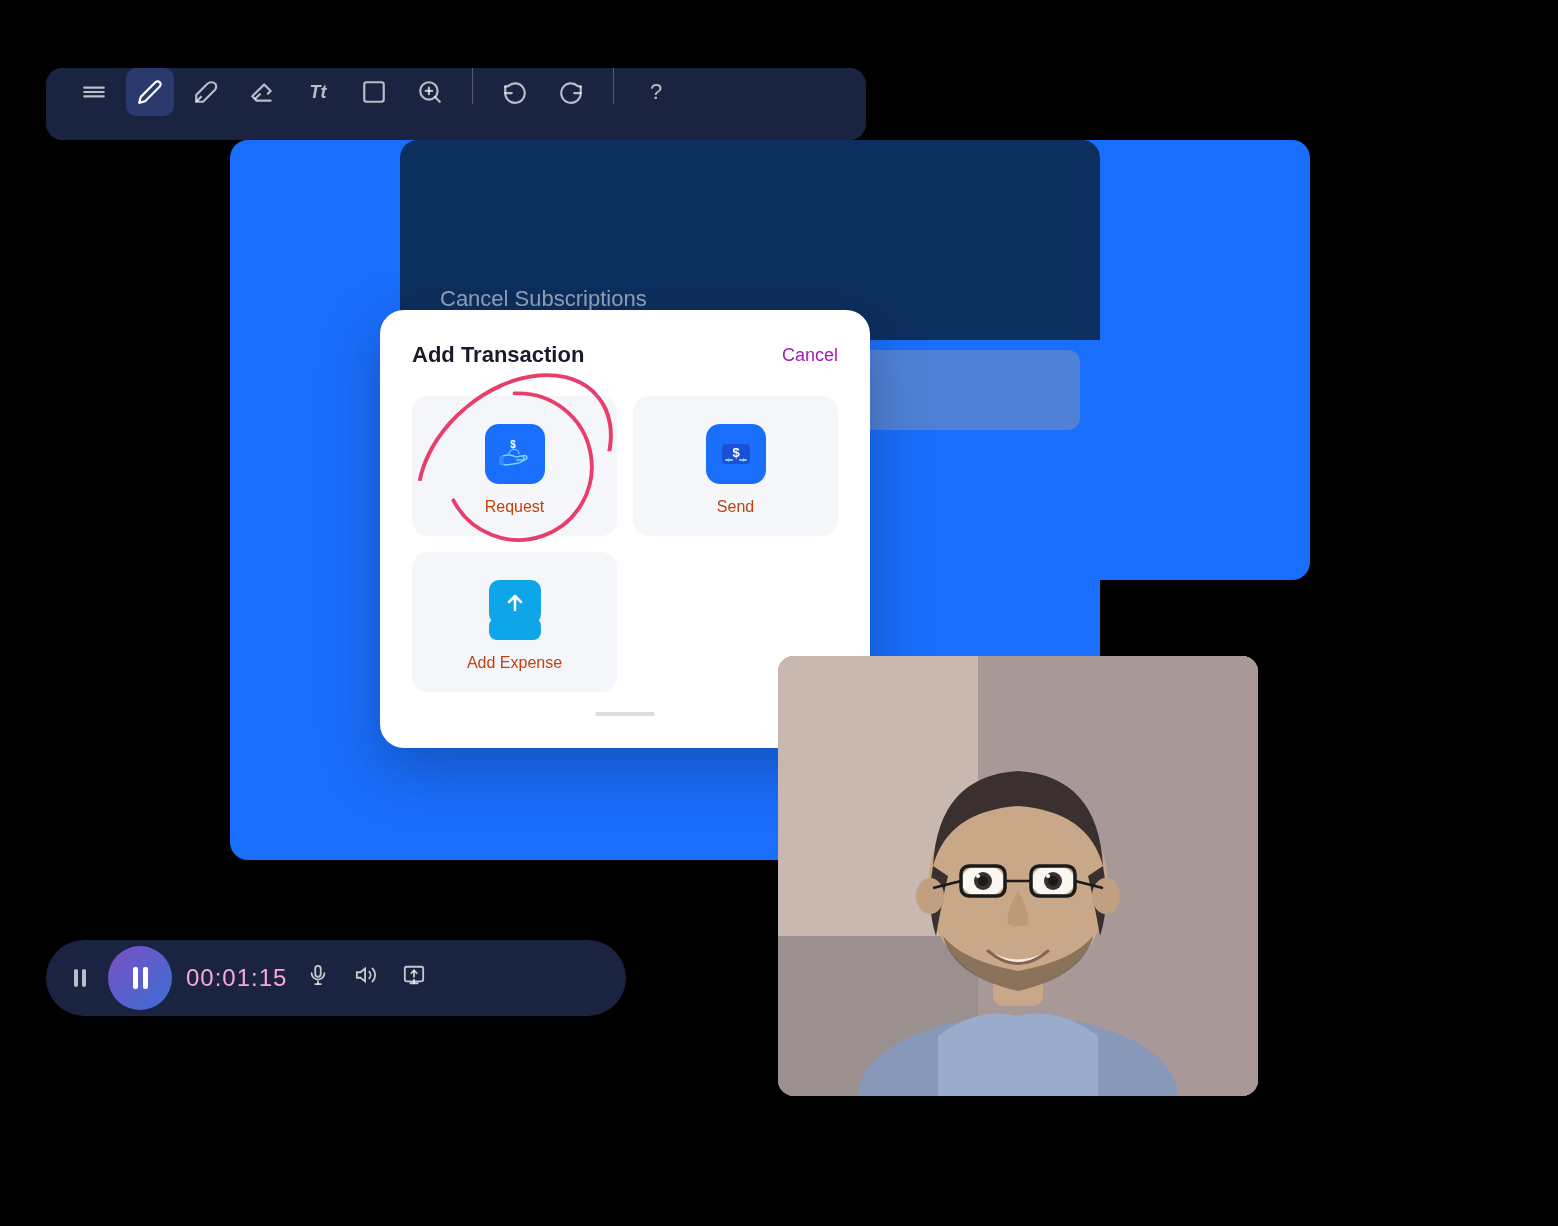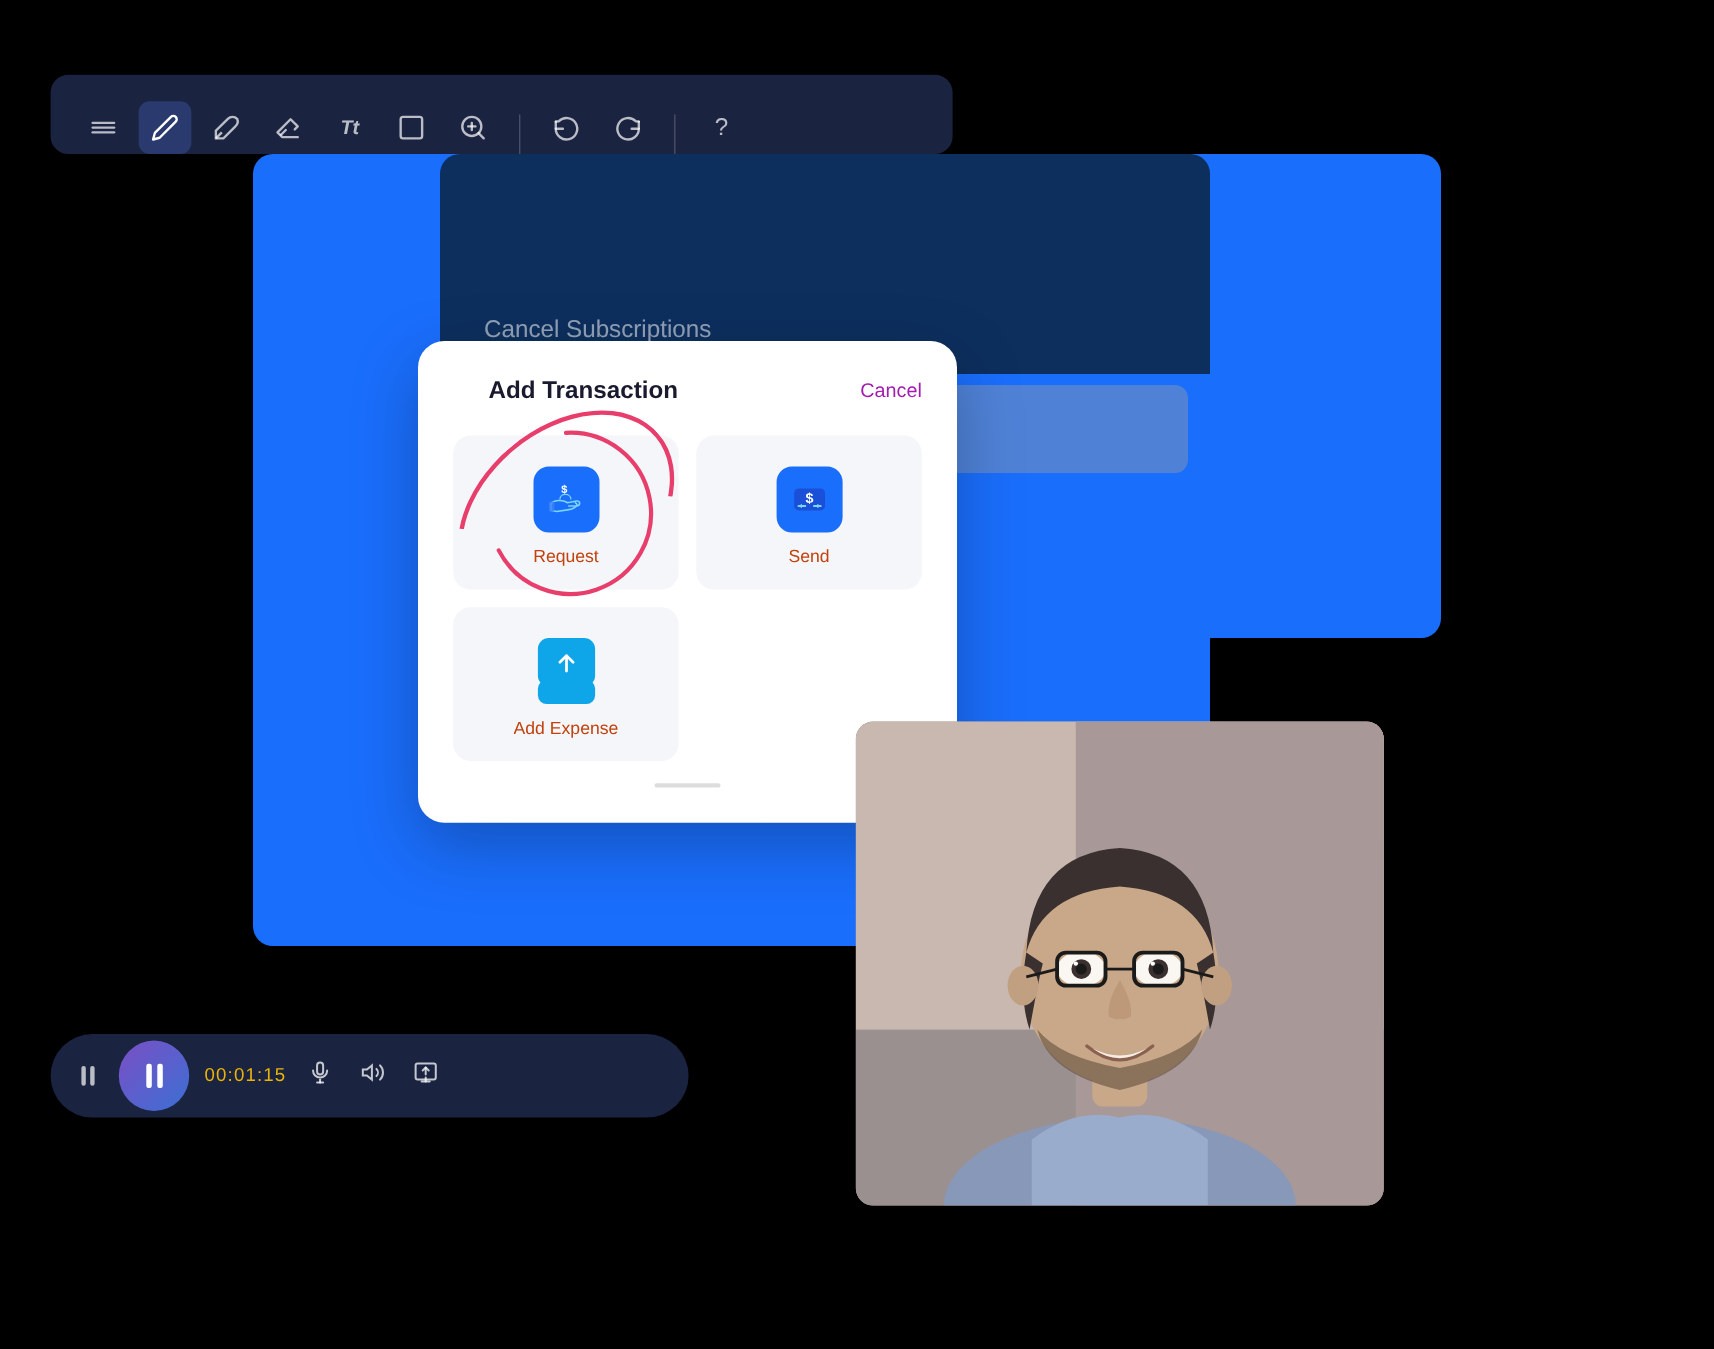--- a/index.html
+++ b/index.html
@@ -59,21 +59,20 @@
       display: flex;
       justify-content: space-between;
       align-items: center;
       margin-bottom: 28px;
     }
 
     .modal-title {
       font-size: 22px;
       font-weight: 700;
       color: #1a1a2e;
-      margin-left: 32px;
     }
 
     .modal-cancel {
       font-size: 18px;
       color: #a21caf;
       font-weight: 500;
       cursor: pointer;
     }
 
     .modal-grid {
@@ -143,21 +142,21 @@
     
     .toolbar {
       position: absolute;
       top: 68px;
       left: 46px;
       width: 820px;
       height: 72px;
       background: #1a2340;
       border-radius: 16px;
       display: flex;
-      align-items: flex-end;
+      align-items: flex-start;
       padding: 0 24px;
       gap: 8px;
       z-index: 30;
     }
 
     .toolbar-divider {
       width: 1px;
       height: 36px;
       background: rgba(255,255,255,0.25);
       margin: 0 10px;
@@ -235,22 +234,22 @@
     }
 
     .playback-pause-bar {
       width: 4px;
       height: 18px;
       background: rgba(255,255,255,0.7);
       border-radius: 2px;
     }
 
     .timestamp {
-      color: #eab308;
-      font-size: 17px;
+      color: #f9a8d4;
+      font-size: 24px;
       font-weight: 500;
       letter-spacing: 1px;
     }
 
     .playback-icon {
       color: rgba(255,255,255,0.7);
       font-size: 22px;
       cursor: pointer;
       padding: 6px;
     }

